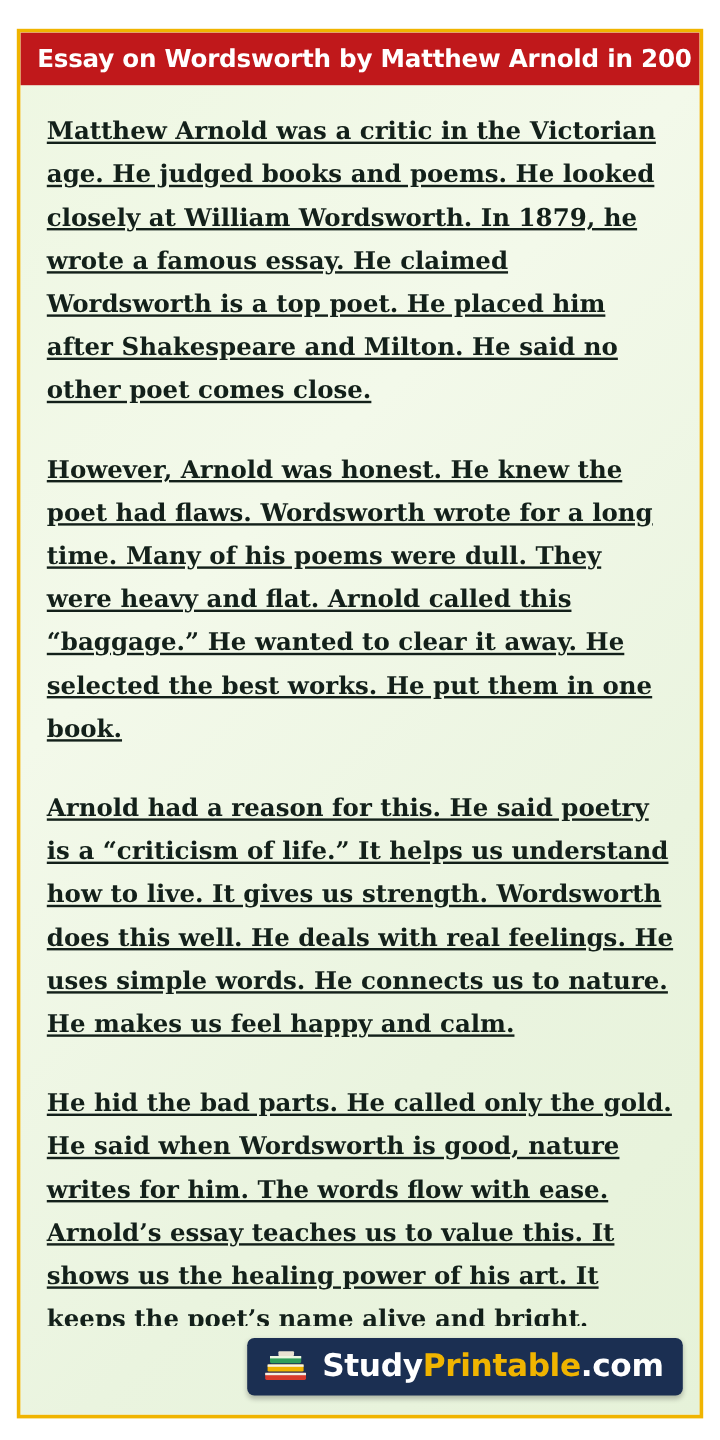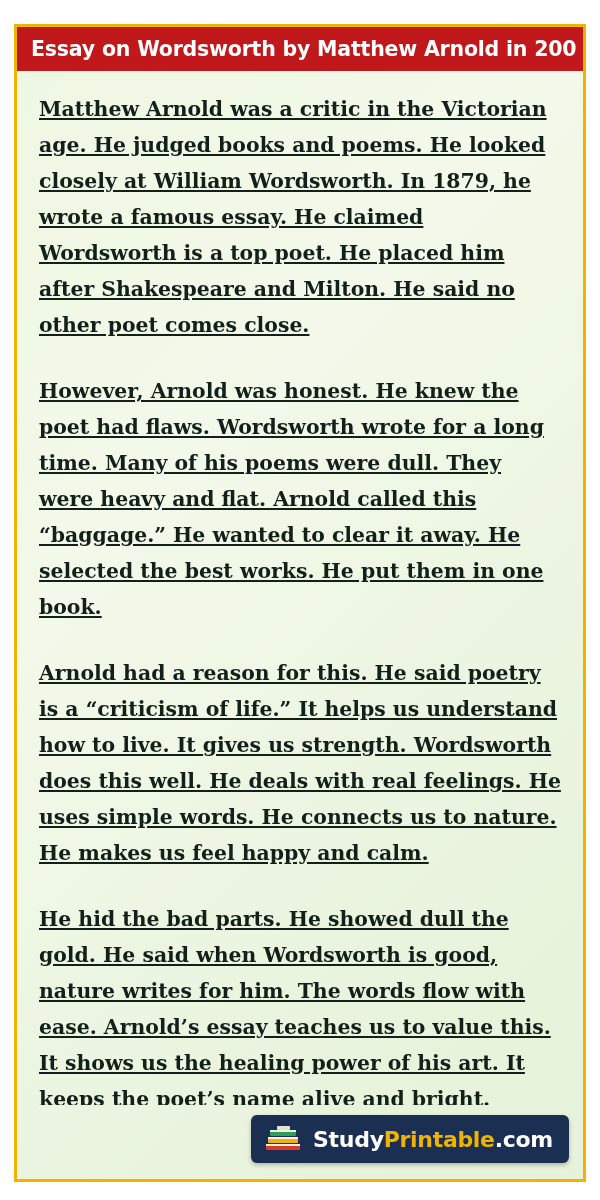--- a/index.html
+++ b/index.html
@@ -98,21 +98,21 @@
   }
   .brand-icon {
     width: 40px;
     height: 30px;
     position: relative;
     flex: 0 0 auto;
   }
   .brand-text {
     font-family: "DejaVu Sans", sans-serif;
     font-weight: bold;
-    font-size: 22px;
+    font-size: 26px;
     letter-spacing: -0.3px;
     white-space: nowrap;
   }
   .brand-study { color: #ffffff; }
   .brand-printable { color: #f0b400; }
   .brand-com { color: #ffffff; }
 </style>
 </head>
 <body>
 
@@ -120,21 +120,21 @@
   <div class="card">
 
     <div class="title-bar">
       <div class="title-text">Essay on Wordsworth by Matthew Arnold in 200 Words</div>
     </div>
 
     <div class="content">
       <p class="para">Matthew Arnold was a critic in the Victorian age. He judged books and poems. He looked closely at William Wordsworth. In 1879, he wrote a famous essay. He claimed Wordsworth is a top poet. He placed him after Shakespeare and Milton. He said no other poet comes close.</p>
       <p class="para">However, Arnold was honest. He knew the poet had flaws. Wordsworth wrote for a long time. Many of his poems were dull. They were heavy and flat. Arnold called this “baggage.” He wanted to clear it away. He selected the best works. He put them in one book.</p>
       <p class="para">Arnold had a reason for this. He said poetry is a “criticism of life.” It helps us understand how to live. It gives us strength. Wordsworth does this well. He deals with real feelings. He uses simple words. He connects us to nature. He makes us feel happy and calm.</p>
-      <p class="para">He hid the bad parts. He showed dull the gold. He said when Wordsworth is good, nature writes for him. The words flow with ease. Arnold’s essay teaches us to value this. It shows us the healing power of his art. It keeps the poet’s name alive and bright.</p>
+      <p class="para">He hid the bad parts. He called only the gold. He said when Wordsworth is good, nature writes for him. The words flow with ease. Arnold’s essay teaches us to value this. It shows us the healing power of his art. It keeps the poet’s name alive and bright.</p>
     </div>
 
     <div class="footer">
       <div class="brand">
         <span class="brand-icon">
           <svg width="40" height="30" viewBox="0 0 40 30" xmlns="http://www.w3.org/2000/svg">
             <rect x="3" y="20" width="34" height="6" rx="1.2" fill="#d83a2c"></rect>
             <rect x="3" y="20" width="34" height="2" fill="#f2efe6"></rect>
             <rect x="5" y="13" width="30" height="6" rx="1.2" fill="#f0b400"></rect>
             <rect x="5" y="13" width="30" height="2" fill="#f8f4e8"></rect>

